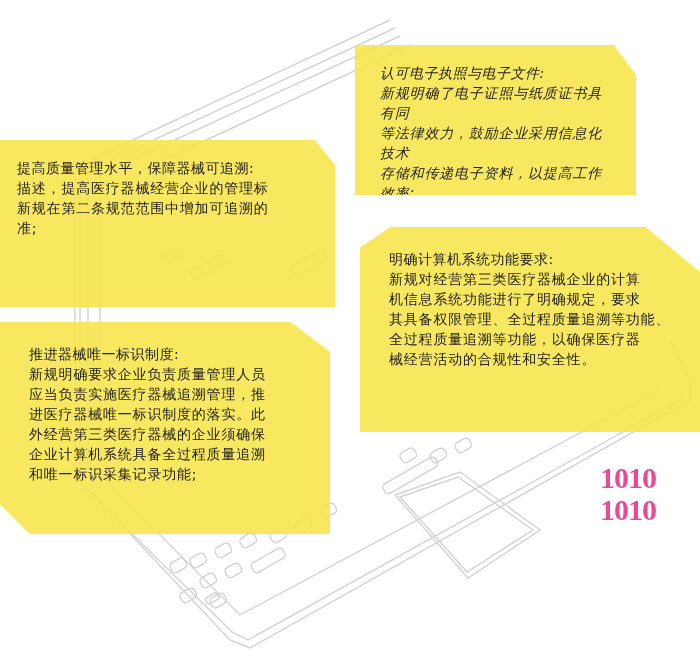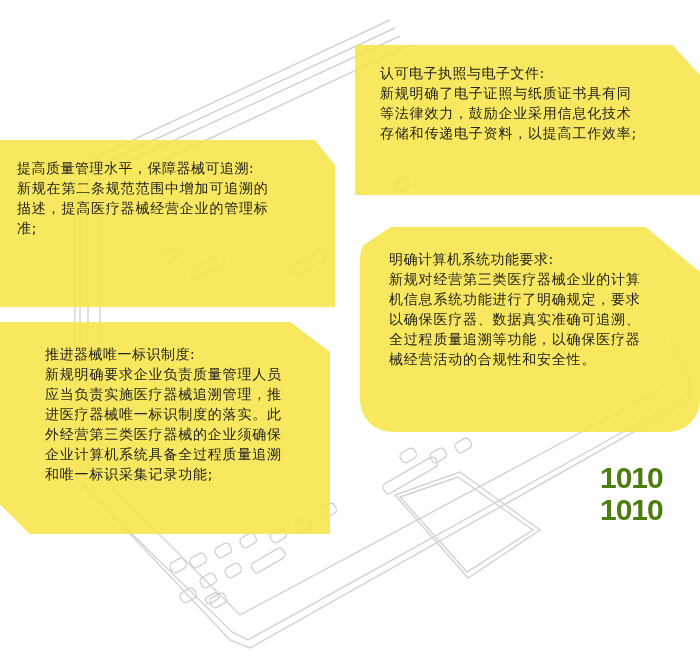--- a/index.html
+++ b/index.html
@@ -7,31 +7,31 @@
     width: 700px; height: 670px; background: #ffffff; position: relative; overflow: hidden;
     font-family: "DejaVu Sans", sans-serif; color: #222;
   }
   .bg { position: absolute; left: 0; top: 0; width: 700px; height: 670px; }
   .card {
     position: absolute; background: rgba(247, 229, 74, 0.88);
     box-sizing: border-box; padding: 0 20px;
   }
   .card .title { font-size: 14px; font-weight: normal; line-height: 20px; letter-spacing: 0.5px; }
   .card .body { font-size: 14px; line-height: 20px; letter-spacing: 0.8px; }
-  #card-a { left: 355px; top: 45px; width: 345px; height: 150px; padding-top: 18px; padding-left: 25px;
-    clip-path: polygon(0 0, 92% 0, 100% 20%, 100% 100%, 0 100%); }
+  #card-a { left: 355px; top: 45px; width: 281px; height: 150px; padding-top: 18px; padding-left: 25px;
+    clip-path: polygon(0 0, 92% 0, 100% 20%, 100% 100%, 0 100%); font-style: italic; }
   #card-b { left: 0; top: 140px; width: 335px; height: 167px; padding-top: 18px; padding-left: 17px;
     clip-path: polygon(0 0, 94% 0, 100% 15%, 100% 100%, 0 100%); }
   #card-c { left: 360px; top: 227px; width: 340px; height: 205px; padding-top: 22px; padding-left: 29px;
-    clip-path: polygon(9% 0, 84% 0, 100% 22%, 100% 100%, 0 100%, 0 10%); border-radius: 32px; }
-  #card-d { left: 0; top: 322px; width: 330px; height: 212px; padding-top: 22px; padding-left: 45px;
+    clip-path: polygon(9% 0, 84% 0, 100% 22%, 100% 100%, 0 100%, 0 10%); }
+  #card-d { left: 0; top: 322px; width: 330px; height: 212px; padding-top: 22px; padding-left: 29px;
     clip-path: polygon(0 0, 88% 0, 100% 14%, 100% 100%, 9% 100%, 0 86%); }
   .watermark {
-    position: absolute; left: 600px; top: 462px; font-family: Liberation Sans, sans-serif;
-    font-weight: bold; font-size: 30px; line-height: 32px; color: #4d7c0f; letter-spacing: -1px;
+    position: absolute; left: 600px; top: 462px; font-family: Liberation Serif, serif;
+    font-weight: bold; font-size: 30px; line-height: 32px; color: #ec4899; letter-spacing: -1px;
   }
 </style>
 </head>
 <body>
 
 <svg class="bg" viewBox="0 0 700 670" xmlns="http://www.w3.org/2000/svg">
   <g fill="none" stroke="#d2d2d2" stroke-width="1.4">
 
     <path d="M90 160 L390 20"></path>
     <path d="M100 165 L395 28"></path>
@@ -82,32 +82,32 @@
   <div class="body">
     <div>新规明确了电子证照与纸质证书具有同</div>
     <div>等法律效力，鼓励企业采用信息化技术</div>
     <div>存储和传递电子资料，以提高工作效率;</div>
   </div>
 </div>
 
 <div id="card-b" class="card">
   <div class="title">提高质量管理水平，保障器械可追溯:</div>
   <div class="body">
+    <div>描述，提高医疗器械经营企业的管理标</div>
     <div>新规在第二条规范范围中增加可追溯的</div>
-    <div>描述，提高医疗器械经营企业的管理标</div>
     <div>准;</div>
   </div>
 </div>
 
 <div id="card-c" class="card">
   <div class="title">明确计算机系统功能要求:</div>
   <div class="body">
     <div>新规对经营第三类医疗器械企业的计算</div>
     <div>机信息系统功能进行了明确规定，要求</div>
-    <div>以确保医疗器、数据真实准确可追溯、</div>
+    <div>其具备权限管理、全过程质量追溯等功能、</div>
     <div>全过程质量追溯等功能，以确保医疗器</div>
     <div>械经营活动的合规性和安全性。</div>
   </div>
 </div>
 
 <div id="card-d" class="card">
   <div class="title">推进器械唯一标识制度:</div>
   <div class="body">
     <div>新规明确要求企业负责质量管理人员</div>
     <div>应当负责实施医疗器械追溯管理，推</div>

